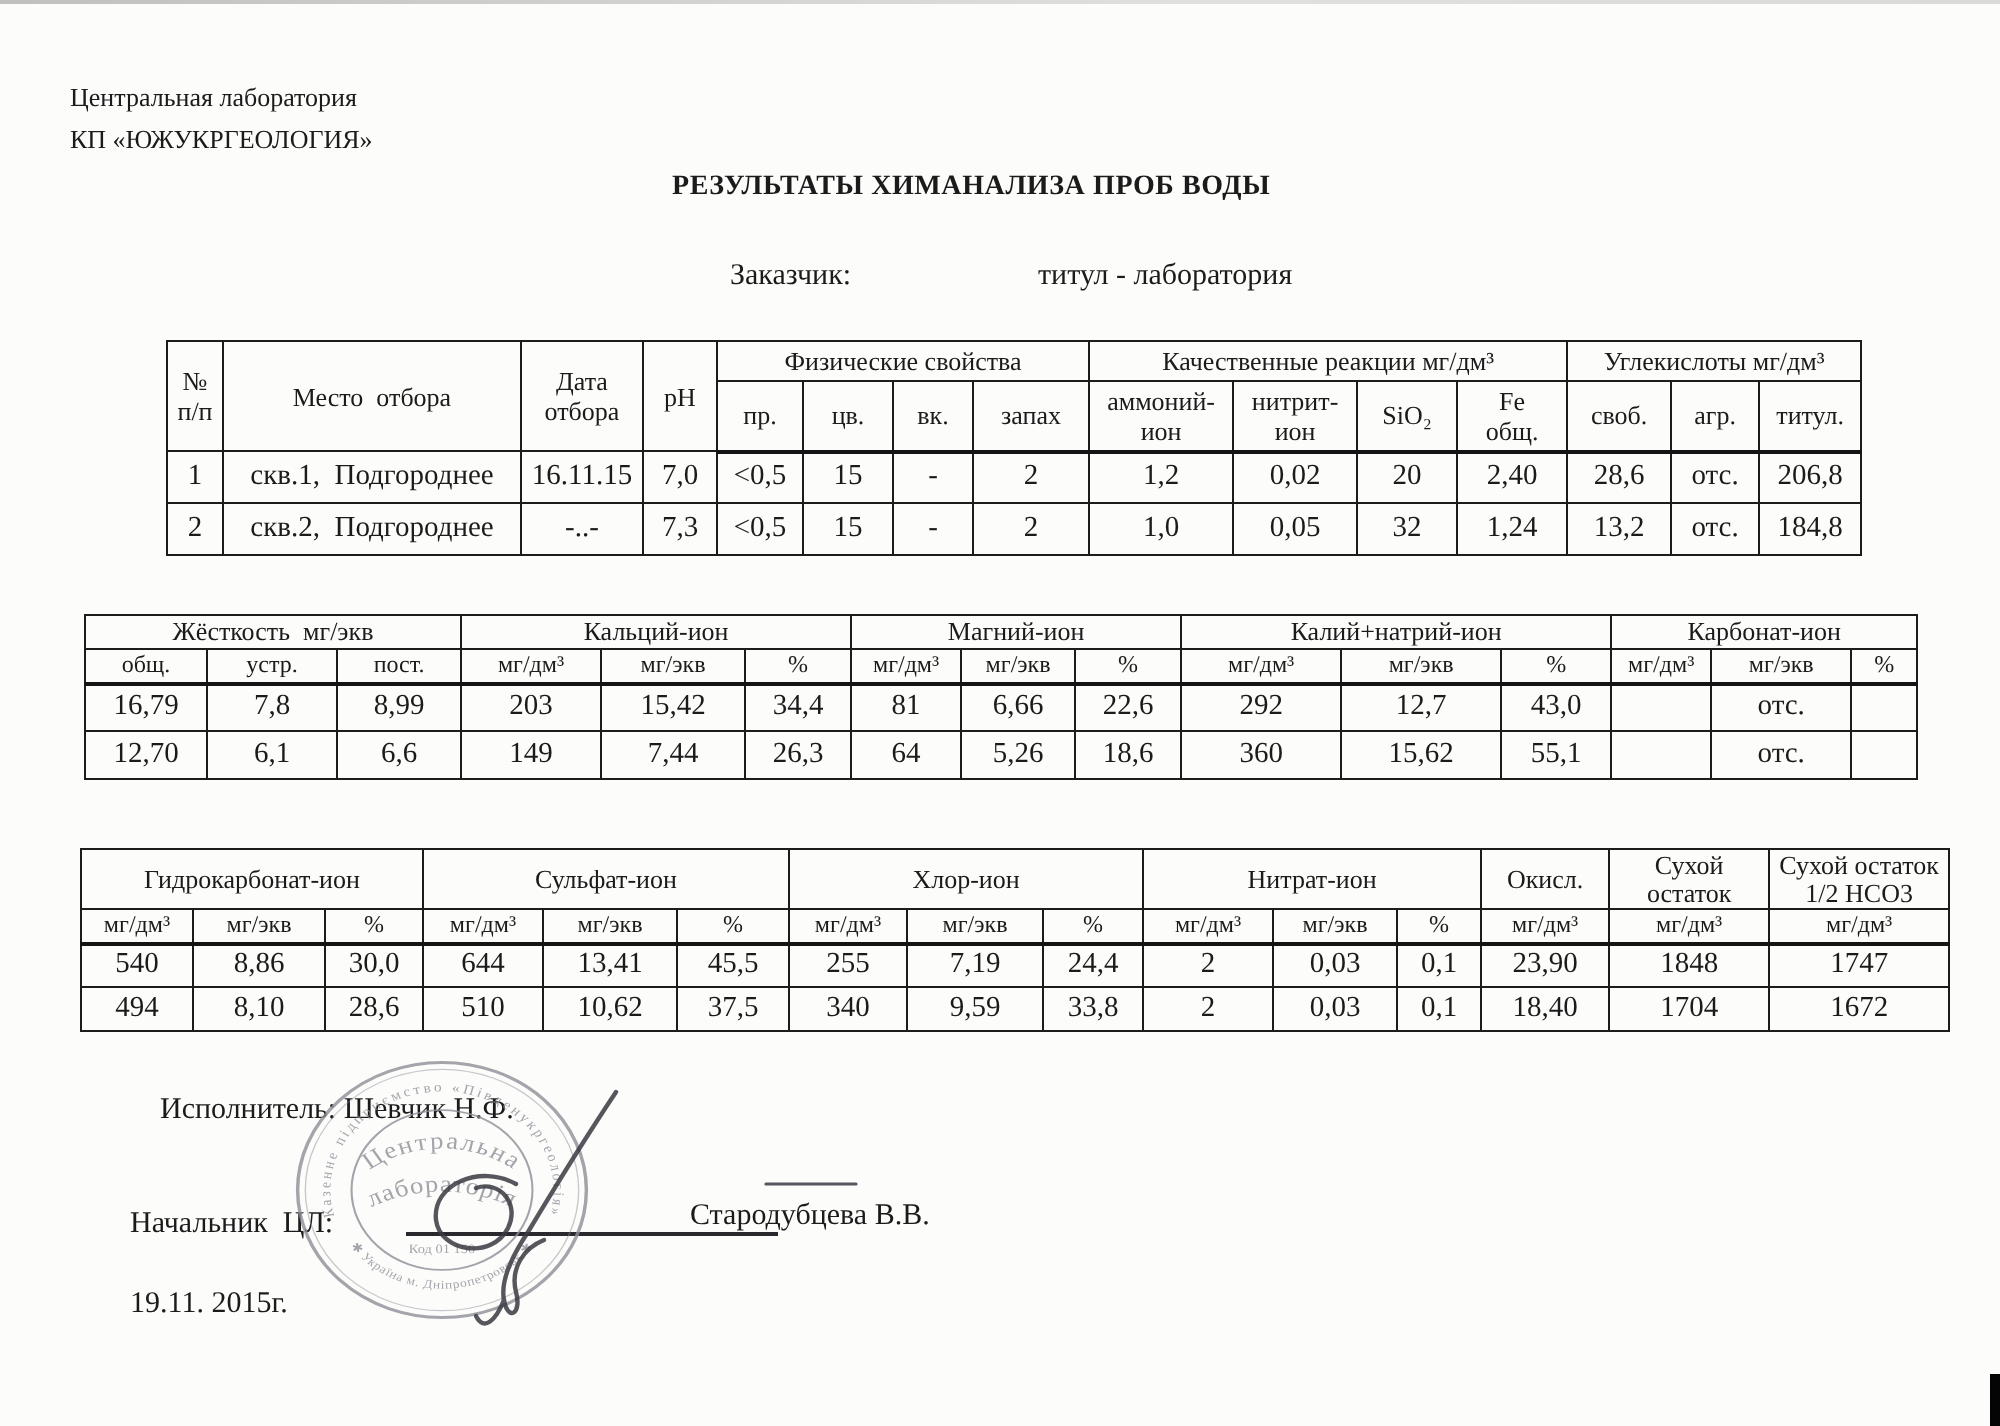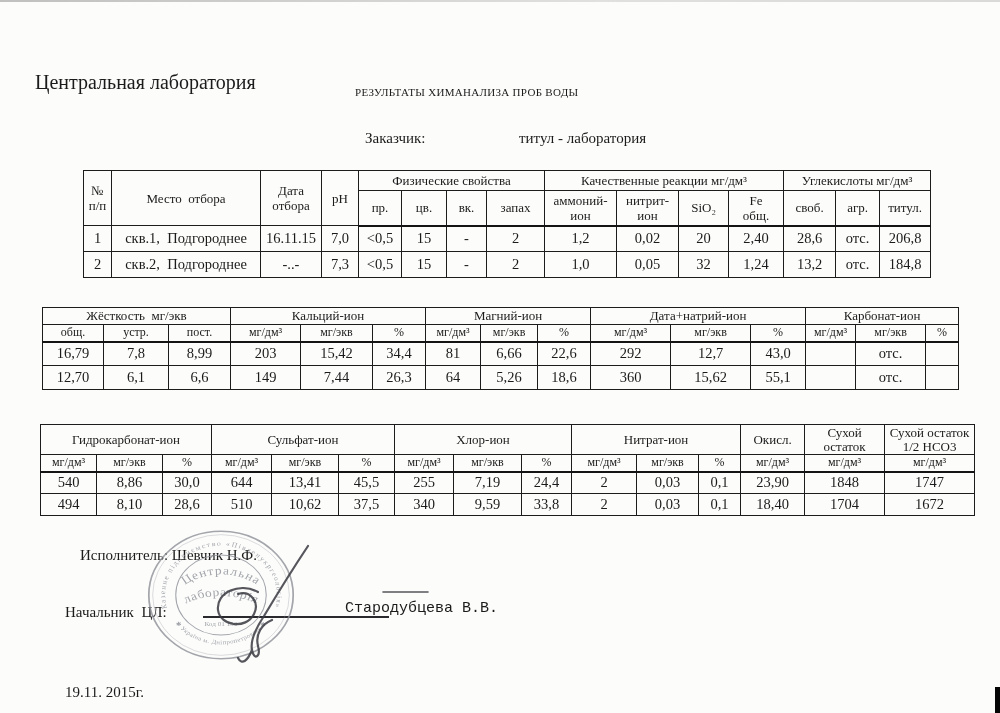--- a/index.html
+++ b/index.html
@@ -5,22 +5,22 @@
   html,body{margin:0;padding:0;}
   body{
     width:1000px;height:713px;position:relative;overflow:hidden;
     background:#fcfcfb;
     font-family:"Liberation Serif","DejaVu Serif",serif;
     color:#1b1b1b;
   }
   .abs{position:absolute;}
   .scan-topline{left:0;top:0;width:1000px;height:2px;background:linear-gradient(90deg,#8f8f8f,#c9c9c7 60%,#bdbdbb);opacity:.55;}
   .scan-mark{left:995px;top:687px;width:5px;height:26px;background:#050505;}
-  .org{left:35px;top:38px;font-size:20px;line-height:21px;margin-top:34px;}
-  .doc-title{left:355px;top:86px;font-size:11px;letter-spacing:.3px;}
+  .org{left:35px;top:38px;font-size:13px;line-height:21px;}
+  .doc-title{left:336px;top:86px;font-size:14px;letter-spacing:.3px;font-weight:bold;}
   .customer-label{left:365px;top:130px;font-size:15px;}
   .customer-value{left:519px;top:130px;font-size:15px;}
 
   table.t{position:absolute;border-collapse:collapse;table-layout:fixed;background:transparent;}
   table.t th,table.t td{
     border:1.3px solid #1c1c1c;font-weight:normal;text-align:center;vertical-align:middle;
     padding:0 2px;white-space:pre-line;overflow:hidden;
   }
   table.t{border:1.6px solid #141414;}
   table.t thead tr:last-child th{border-bottom:2.4px solid #141414;margin-top:40px;}
@@ -30,33 +30,34 @@
   .t1 tr.gr{height:20px;} .t1 tr.sub{height:35px;} .t1 tbody tr{height:26px;}
   .t2{left:42px;top:307px;width:916px;}
   .t2 tr.gr{height:16px;} .t2 tr.sub{height:17px;} .t2 tbody tr{height:24px;}
   .t2 tr.gr th{font-size:13px;} .t2 tr.sub th{font-size:12px;}
   .t3{left:40px;top:424px;width:934px;}
   .t3 tr.gr{height:30px;} .t3 tr.sub{height:17px;} .t3 tbody tr{height:22px;}
   .t3 tr.gr th{font-size:13px;line-height:14px;} .t3 tr.sub th{font-size:12px;}
 
   .executor{left:80px;top:547px;font-size:15px;}
   .chief{left:65px;top:604px;font-size:15px;}
-  .chief-name{left:345px;top:600px;font-size:15px;font-family:Liberation Mono, monospace;}
-  .footer-date{left:65px;top:644px;font-size:15px;margin-top:40px;}
+  .chief-name{left:345px;top:600px;font-size:15px;}
+  .footer-date{left:65px;top:644px;font-size:15px;}
   .sig-line{left:203px;top:616px;width:186px;height:1.5px;background:#2a2a2e;}
   .stamp-svg{left:144px;top:527px;}
   .sign-svg{left:180px;top:530px;}
 </style>
 </head>
 <body>
 
 <div class="abs scan-topline"></div>
 
 <div class="abs org">
   <div>Центральная лаборатория</div>
+  <div>КП «ЮЖУКРГЕОЛОГИЯ»</div>
 </div>
 
 <div class="abs doc-title">РЕЗУЛЬТАТЫ ХИМАНАЛИЗА ПРОБ ВОДЫ</div>
 <div class="abs customer-label">Заказчик:</div>
 <div class="abs customer-value">титул - лаборатория</div>
 
 <table class="t t1">
   <colgroup>
     <col style="width:28px">
       <col style="width:149px">
@@ -157,21 +158,21 @@
       <col style="width:55px">
     <col style="width:50px">
       <col style="width:70px">
       <col style="width:33px">
   </colgroup>
   <thead>
     <tr class="gr">
       <th colspan="3">Жёсткость &nbsp;мг/экв</th>
       <th colspan="3">Кальций-ион</th>
       <th colspan="3">Магний-ион</th>
-      <th colspan="3">Дата+натрий-ион</th>
+      <th colspan="3">Калий+натрий-ион</th>
       <th colspan="3">Карбонат-ион</th>
     </tr>
     <tr class="sub">
       <th>общ.</th>
       <th>устр.</th>
       <th>пост.</th>
       <th>мг/дм³</th>
       <th>мг/экв</th>
       <th>%</th>
       <th>мг/дм³</th>

